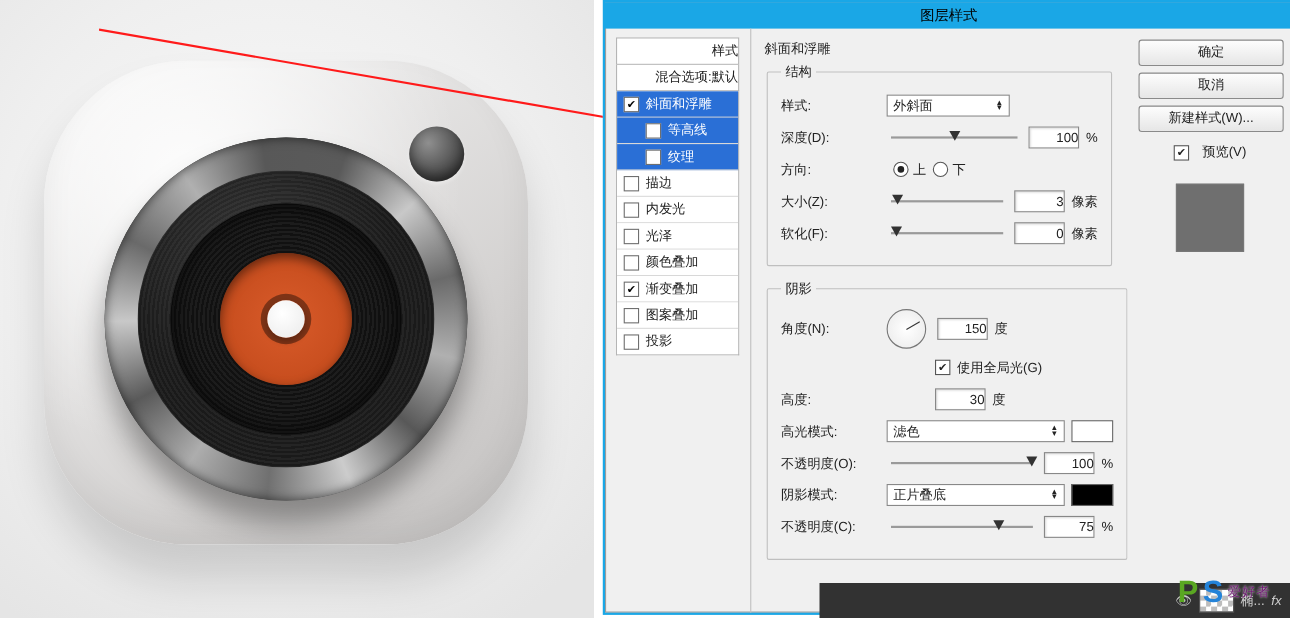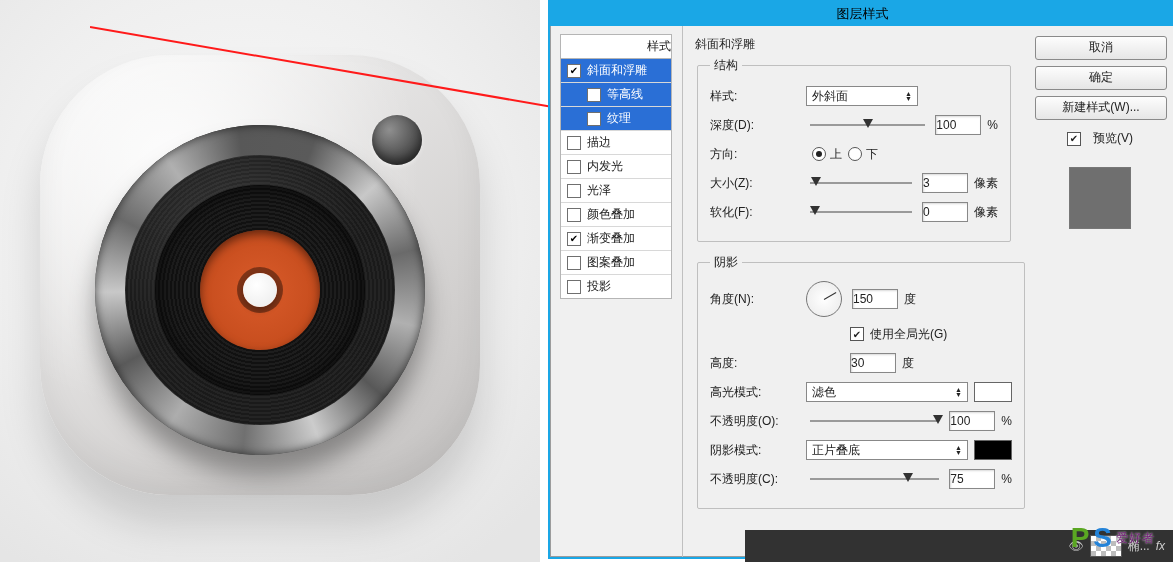--- a/index.html
+++ b/index.html
@@ -227,21 +227,21 @@
     width: 0; height: 0;
     border-left: 5px solid transparent;
     border-right: 5px solid transparent;
     border-top: 9px solid #323232;
   }
   .num {
     width: 44px;
     height: 18px;
     border: 1px solid #888;
     background: #fff;
-    text-align: left;
+    text-align: right;
     line-height: 18px;
     display: inline-block;
     box-shadow: inset 1px 1px 2px rgba(0,0,0,0.15);
   }
   .unit { margin-left: 6px; }
   .radio {
     width: 12px; height: 12px;
     border: 1px solid #555;
     border-radius: 50%;
     margin: 0 4px 0 6px;
@@ -376,20 +376,21 @@
   </defs>
   <line x1="0" y1="5" x2="480" y2="88" stroke="#ff1a1a" stroke-width="2" marker-end="url(#ah)"></line>
 </svg>
 
 <div class="dialog">
   <div class="titlebar">图层样式</div>
   <div class="body">
 
     <div class="side">
       <div class="side-header">样式</div>
+      <div class="side-header sub">混合选项:默认</div>
       <div class="effects" id="effects-list">
           <div class="effect selected">
             <span class="eff-check on"></span>
             <span>斜面和浮雕</span>
           </div>
           <div class="effect selected sub">
             <span class="eff-check"></span>
             <span>等高线</span>
           </div>
           <div class="effect selected sub">
@@ -536,22 +537,22 @@
               <span class="knob" style="left:72%"></span>
             </span>
           <span class="num">75</span>
           <span class="unit">%</span>
         </div>
 
       </fieldset>
     </div>
 
     <div class="right-col">
+      <div class="btn">确定</div>
       <div class="btn">取消</div>
-      <div class="btn">确定</div>
       <div class="btn">新建样式(W)...</div>
       <div class="preview-row">
         <span class="cbox on"></span>
         <span>预览(V)</span>
       </div>
       <div class="preview-sw"></div>
     </div>
 
   </div>
 </div>

